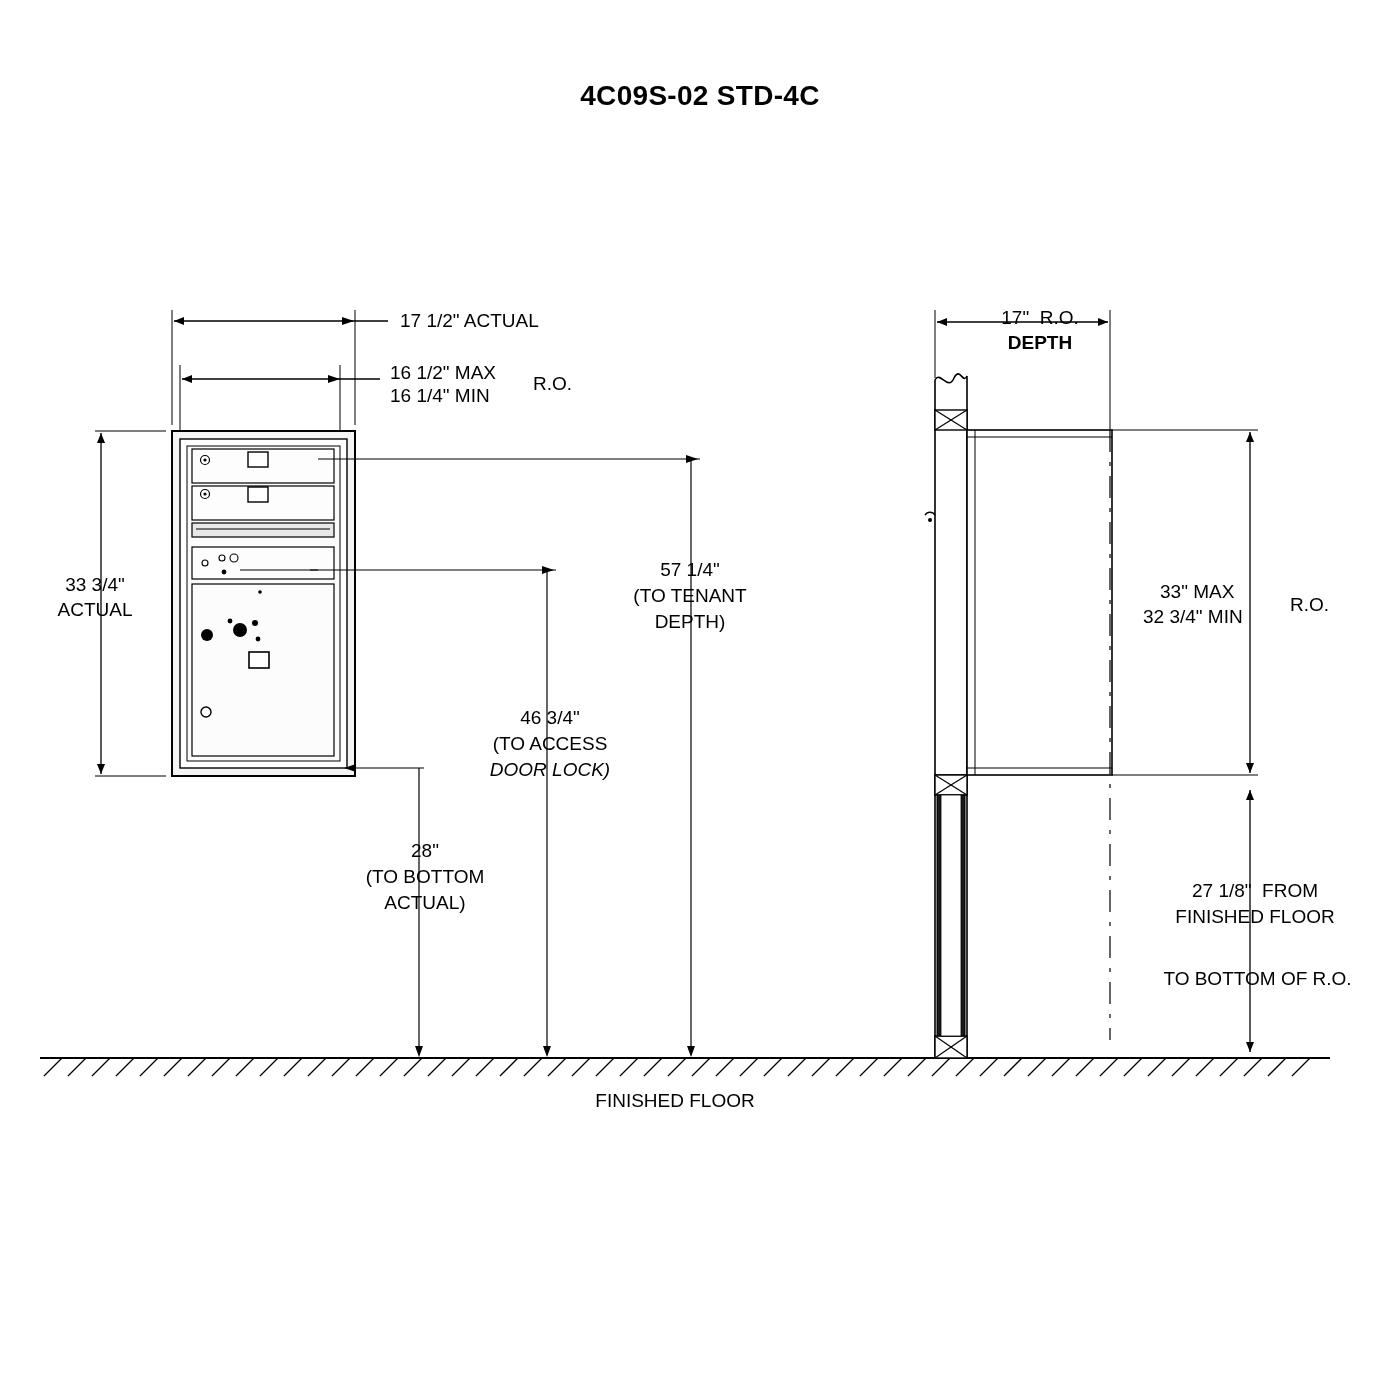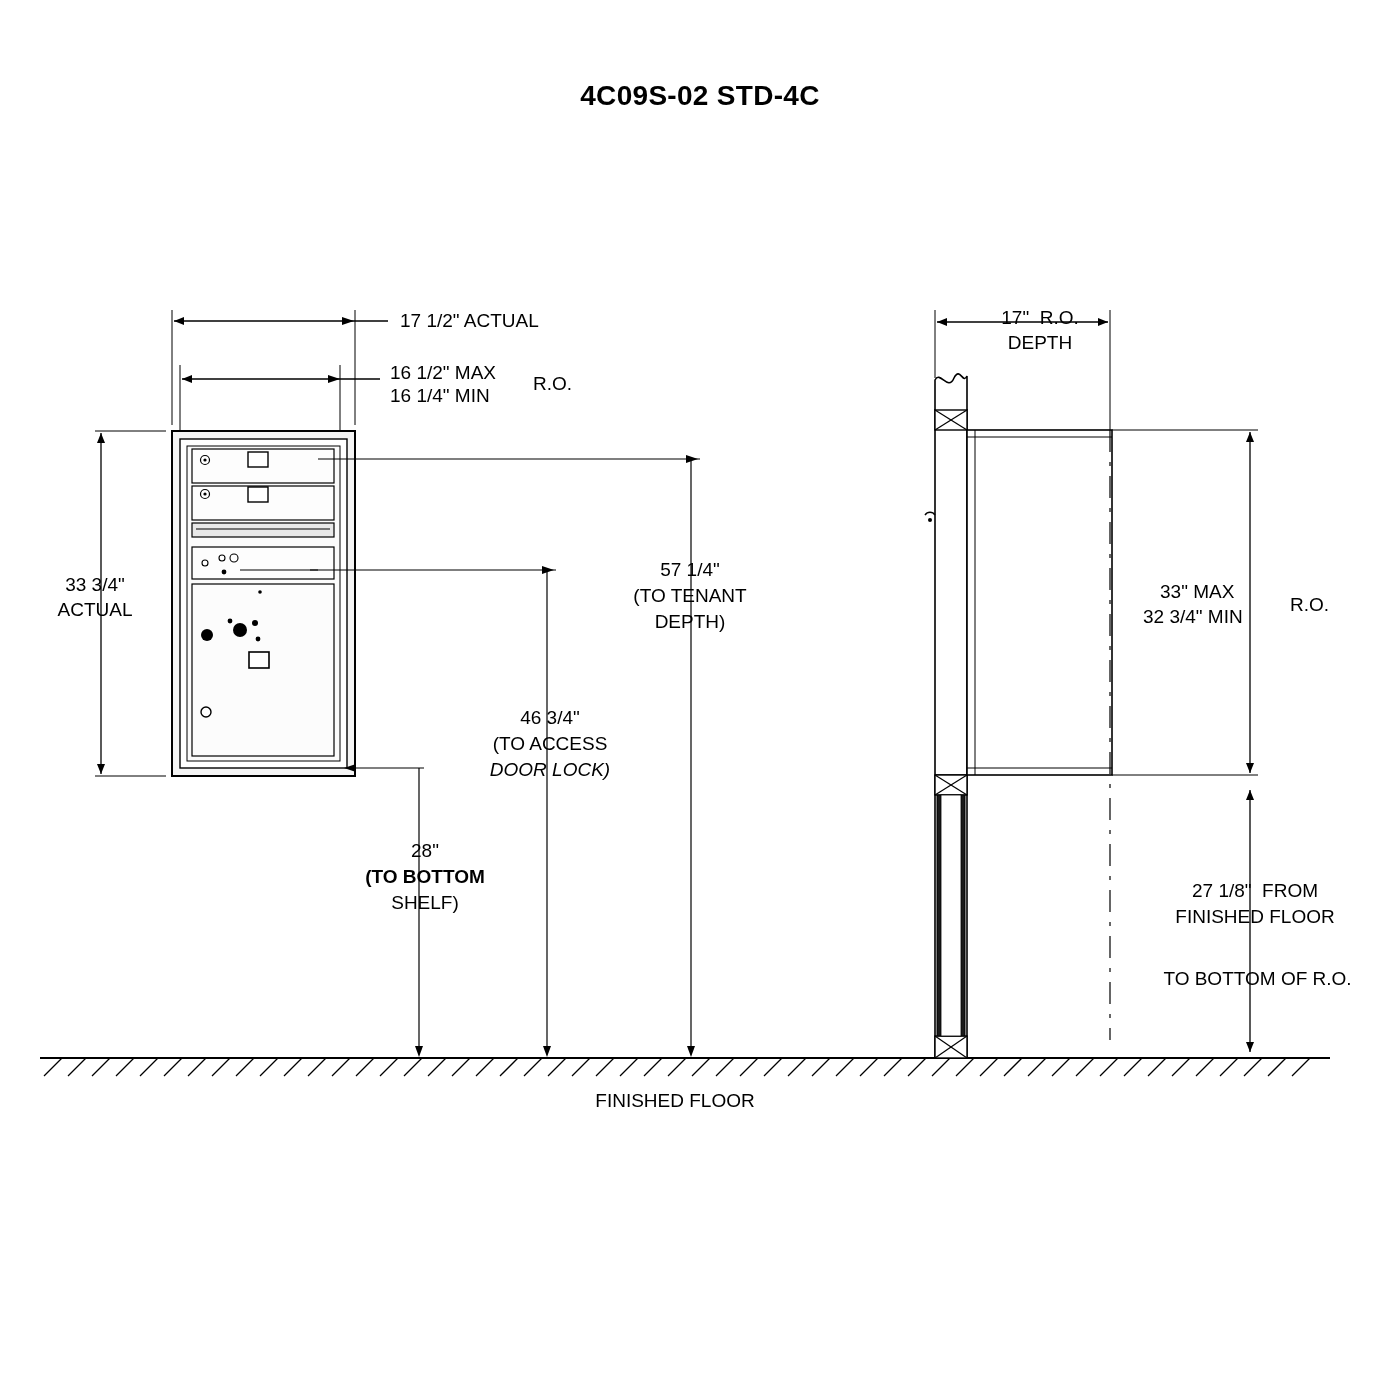--- a/index.html
+++ b/index.html
@@ -265,27 +265,27 @@
 
   <div class="lbl c" style="left:585px; top:557px; width:210px;">57 1/4"</div>
   <div class="lbl c" style="left:585px; top:583px; width:210px;">(TO TENANT</div>
   <div class="lbl c" style="left:585px; top:609px; width:210px;">DEPTH)</div>
 
   <div class="lbl c" style="left:440px; top:705px; width:220px;">46 3/4"</div>
   <div class="lbl c" style="left:440px; top:731px; width:220px;">(TO ACCESS</div>
   <div class="lbl c" style="left:440px; top:757px; width:220px;font-style:italic;">DOOR LOCK)</div>
 
   <div class="lbl c" style="left:310px; top:838px; width:230px;">28"</div>
-  <div class="lbl c" style="left:310px; top:864px; width:230px;font-weight:bold;">(TO BOTTOM</div>
-  <div class="lbl c" style="left:310px; top:890px; width:230px;">SHELF)</div>
+  <div class="lbl c" style="left:310px; top:864px; width:230px;">(TO BOTTOM</div>
+  <div class="lbl c" style="left:310px; top:890px; width:230px;">ACTUAL)</div>
 
   <div class="lbl c" style="left:555px; top:1088px; width:240px;">FINISHED FLOOR</div>
 
   <div class="lbl c" style="left:955px; top:305px; width:170px;">17"  R.O.</div>
-  <div class="lbl c" style="left:955px; top:330px; width:170px;">DEPTH</div>
+  <div class="lbl c" style="left:955px; top:330px; width:170px;font-weight:bold;">DEPTH</div>
 
   <div class="lbl l" style="left:1160px; top:579px;">33" MAX</div>
   <div class="lbl l" style="left:1143px; top:604px;">32 3/4" MIN</div>
   <div class="lbl l" style="left:1290px; top:592px;">R.O.</div>
 
   <div class="lbl c" style="left:1130px; top:878px; width:250px;">27 1/8"  FROM</div>
   <div class="lbl c" style="left:1130px; top:904px; width:250px;">FINISHED FLOOR</div>
   <div class="lbl c" style="left:1125px; top:966px; width:265px;">TO BOTTOM OF R.O.</div>
 
 </div>

